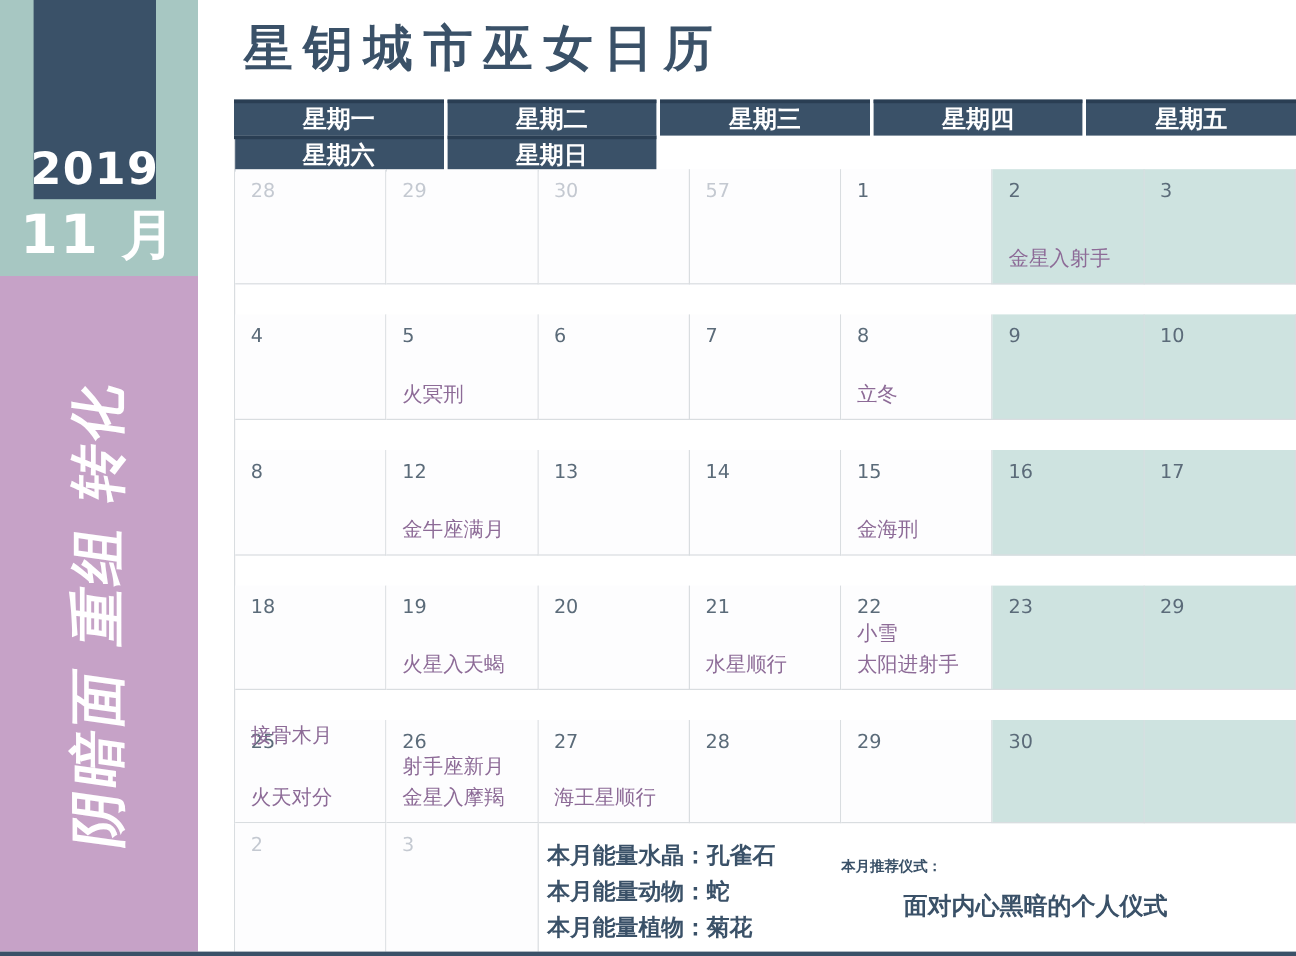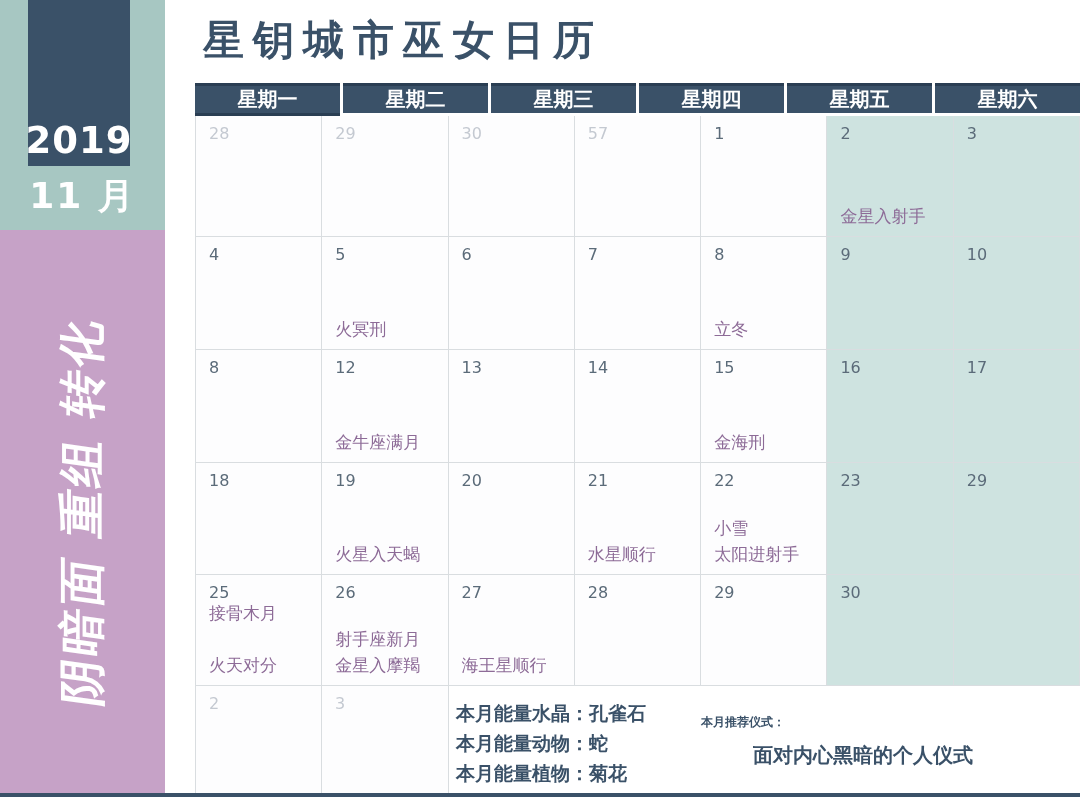--- a/index.html
+++ b/index.html
@@ -6,46 +6,46 @@
   html,body { background:#ffffff; }
   body { font-family:"DejaVu Sans", sans-serif; }
   .stage { position:relative; width:1080px; height:797px; background:#ffffff; overflow:hidden; }
 
   
   .side-teal   { position:absolute; left:0; top:0; width:165px; height:230px; background:var(--teal-side,#a7c7c2); }
   .side-navy   { position:absolute; left:28px; top:0; width:102px; height:166px; background:var(--navy,#3a5168);
                  display:flex; align-items:flex-end; justify-content:center; }
   .side-year   { color:#fff; font-weight:bold; font-size:37px; letter-spacing:1px; padding-bottom:4px; }
   .side-month  { position:absolute; left:0; top:166px; width:165px; height:62px; color:#fff; font-weight:bold;
-                 font-size:36px; text-align:center; line-height:60px; letter-spacing:2px; }
+                 font-size:45px; text-align:center; line-height:60px; letter-spacing:2px; }
   .side-pink   { position:absolute; left:0; top:230px; width:165px; height:563px; background:var(--pink-side,#c6a2c7);
                  display:flex; align-items:center; justify-content:center; }
   .side-theme  { transform:rotate(-90deg) skewX(-8deg); white-space:nowrap; color:#fff; font-weight:bold;
                  font-size:47px; letter-spacing:3px; }
 
   
   .title-zh { position:absolute; left:203px; top:13px; font-size:41px; font-weight:bold;
               color:var(--navy,#3a5168); letter-spacing:9px; white-space:nowrap; }
   .title-en { position:absolute; left:651px; top:18px; font-size:38px; font-weight:bold;
               color:var(--mauve-title,#c49fc6); white-space:nowrap; }
 
   
   .week-header { position:absolute; left:195px; top:83px; width:885px; height:33px;
-                 display:grid; grid-template-columns:repeat(6,1fr); column-gap:3px; }
+                 display:grid; grid-template-columns:repeat(5,1fr); column-gap:3px; }
   .week-header .hcell { background:var(--navy,#3a5168); border-top:3px solid var(--navy-dark,#2a3e53);
                  color:#fff; font-weight:bold; font-size:20px; display:flex; align-items:center; justify-content:center; }
 
   
   .weeks { position:absolute; left:195px; top:116px; width:885px; height:570px;
            display:grid; grid-template-columns:repeat(7,1fr);
            grid-template-rows:121px 113px 113px 112px 111px;
            border-left:1px solid var(--grid-line,#d9dde0); }
   .cell { position:relative; background:#fdfdfe;
           border-right:1px solid var(--grid-line,#d9dde0);
-          border-bottom:1px solid var(--grid-line,#d9dde0); }
+          border-bottom:1px solid var(--grid-line,#d9dde0);margin-top:25px; }
   .cell.weekend { background:var(--teal-weekend,#cee3e0); }
   .daynum { position:absolute; top:8px; left:13px; font-size:16px; color:var(--day-number,#5b6b79); }
   .daynum.muted { color:var(--muted-day,#c4c9d1); }
   .events { position:absolute; left:13px; bottom:7px; }
   .ev-line { font-size:17px; line-height:26px; color:var(--event-purple,#8d6b97); white-space:nowrap; }
 
   
   .footer-row { position:absolute; left:195px; top:686px; width:885px; height:107px;
                 border-left:1px solid var(--grid-line,#d9dde0); }
   .fcell { position:absolute; top:0; height:100%; background:#fdfdfe;

